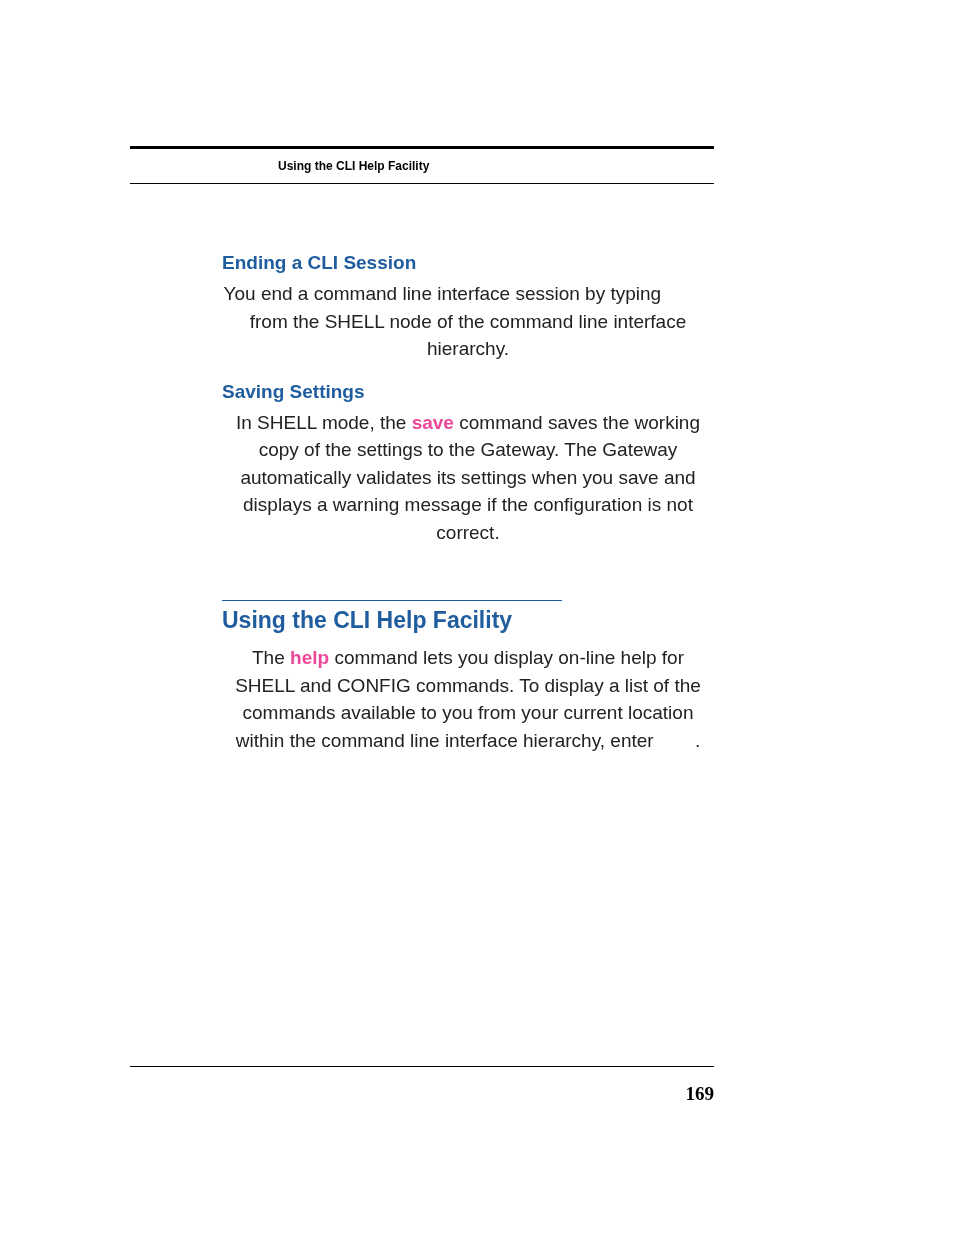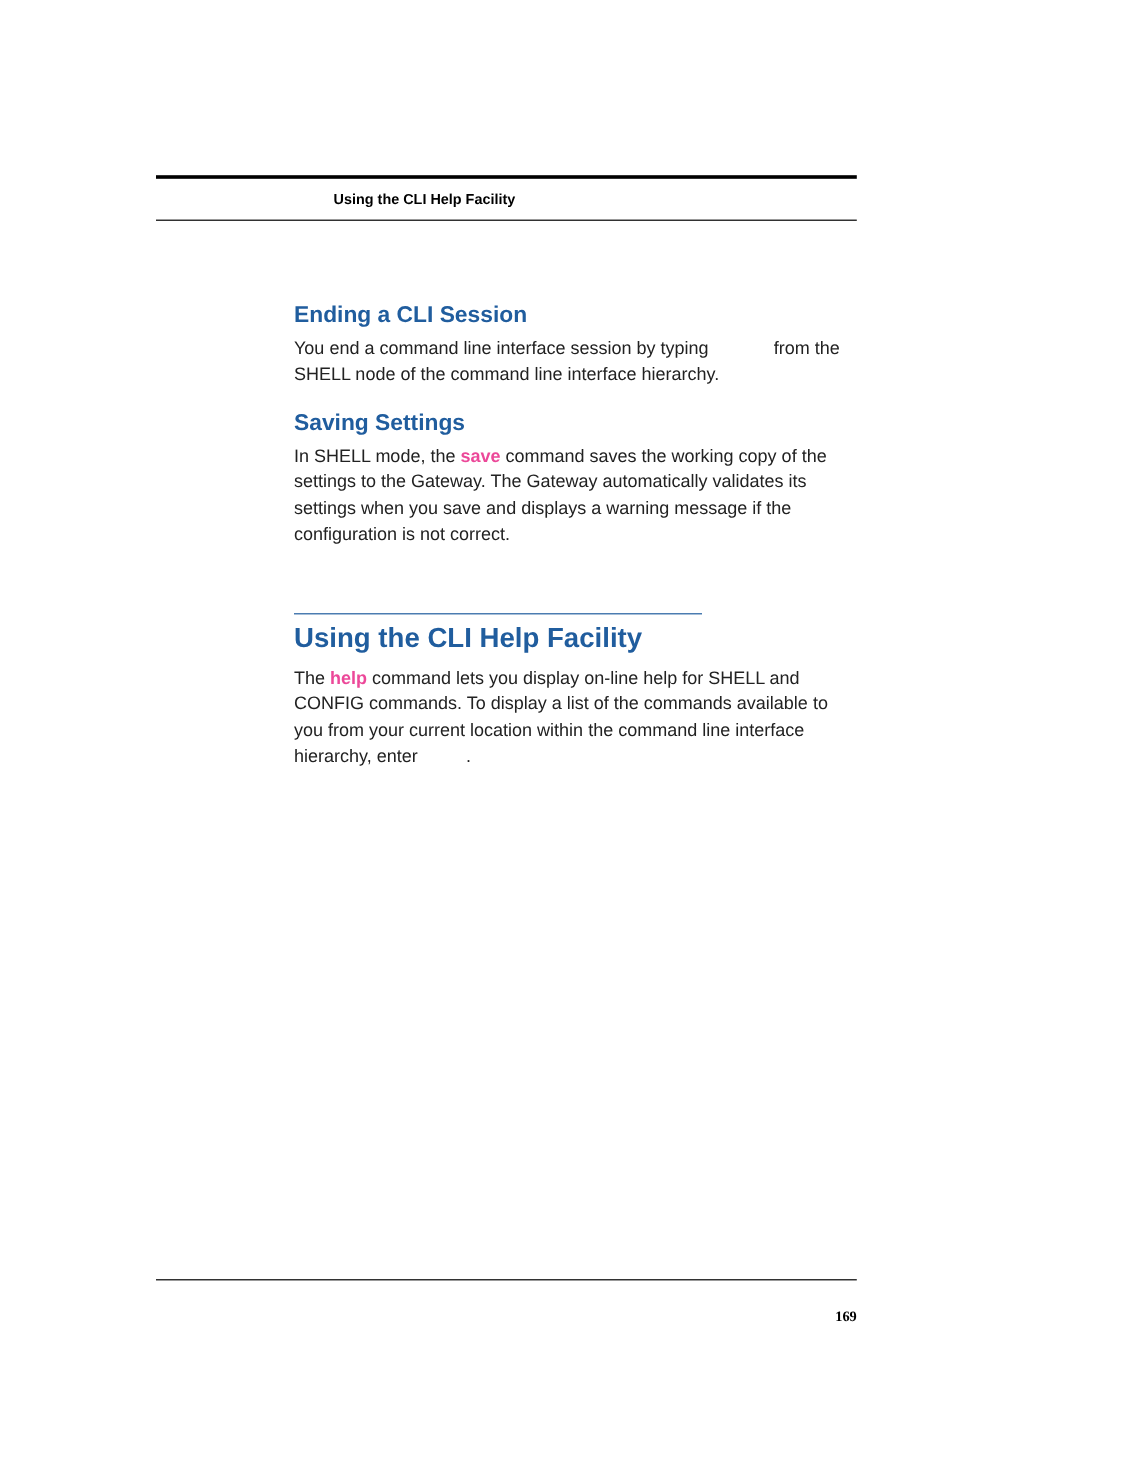--- a/index.html
+++ b/index.html
@@ -26,35 +26,36 @@
     font-weight: bold;
     color: #000;
     margin: 10px 0 10px 148px;
   }
   .thin-rule {
     border: none;
     border-top: 1px solid #000;
     margin: 0;
   }
   .content {
-    margin-left: 115px;
+    margin-left: 92px;
     margin-right: 0;
     padding-top: 68px;
   }
   .subhead {
     color: #205d9e;
     font-weight: bold;
     font-size: 19px;
     margin: 0 0 6px 0;
   }
   .para {
-    font-size: 15px;
+    font-size: 19px;
     line-height: 1.45;
     margin: 0 0 18px 0;
     color: #222;
+    text-align: center;
   }
   .section-rule {
     border: none;
     border-top: 1px solid #205d9e;
     width: 340px;
     margin: 54px 0 6px 0;
   }
   .section-head {
     color: #205d9e;
     font-weight: bold;
@@ -70,21 +71,21 @@
     bottom: 160px;
     border: none;
     border-top: 1px solid #000;
   }
   .page-number {
     position: absolute;
     right: 110px;
     bottom: 130px;
     font-family: Georgia, "Times New Roman", serif;
     font-weight: bold;
-    font-size: 12px;
+    font-size: 19px;
     color: #000;
   }
 </style>
 </head>
 <body>
 
 <div class="page">
 
   <hr class="thick-rule">
   <div class="running-head">Using the CLI Help Facility</div>

